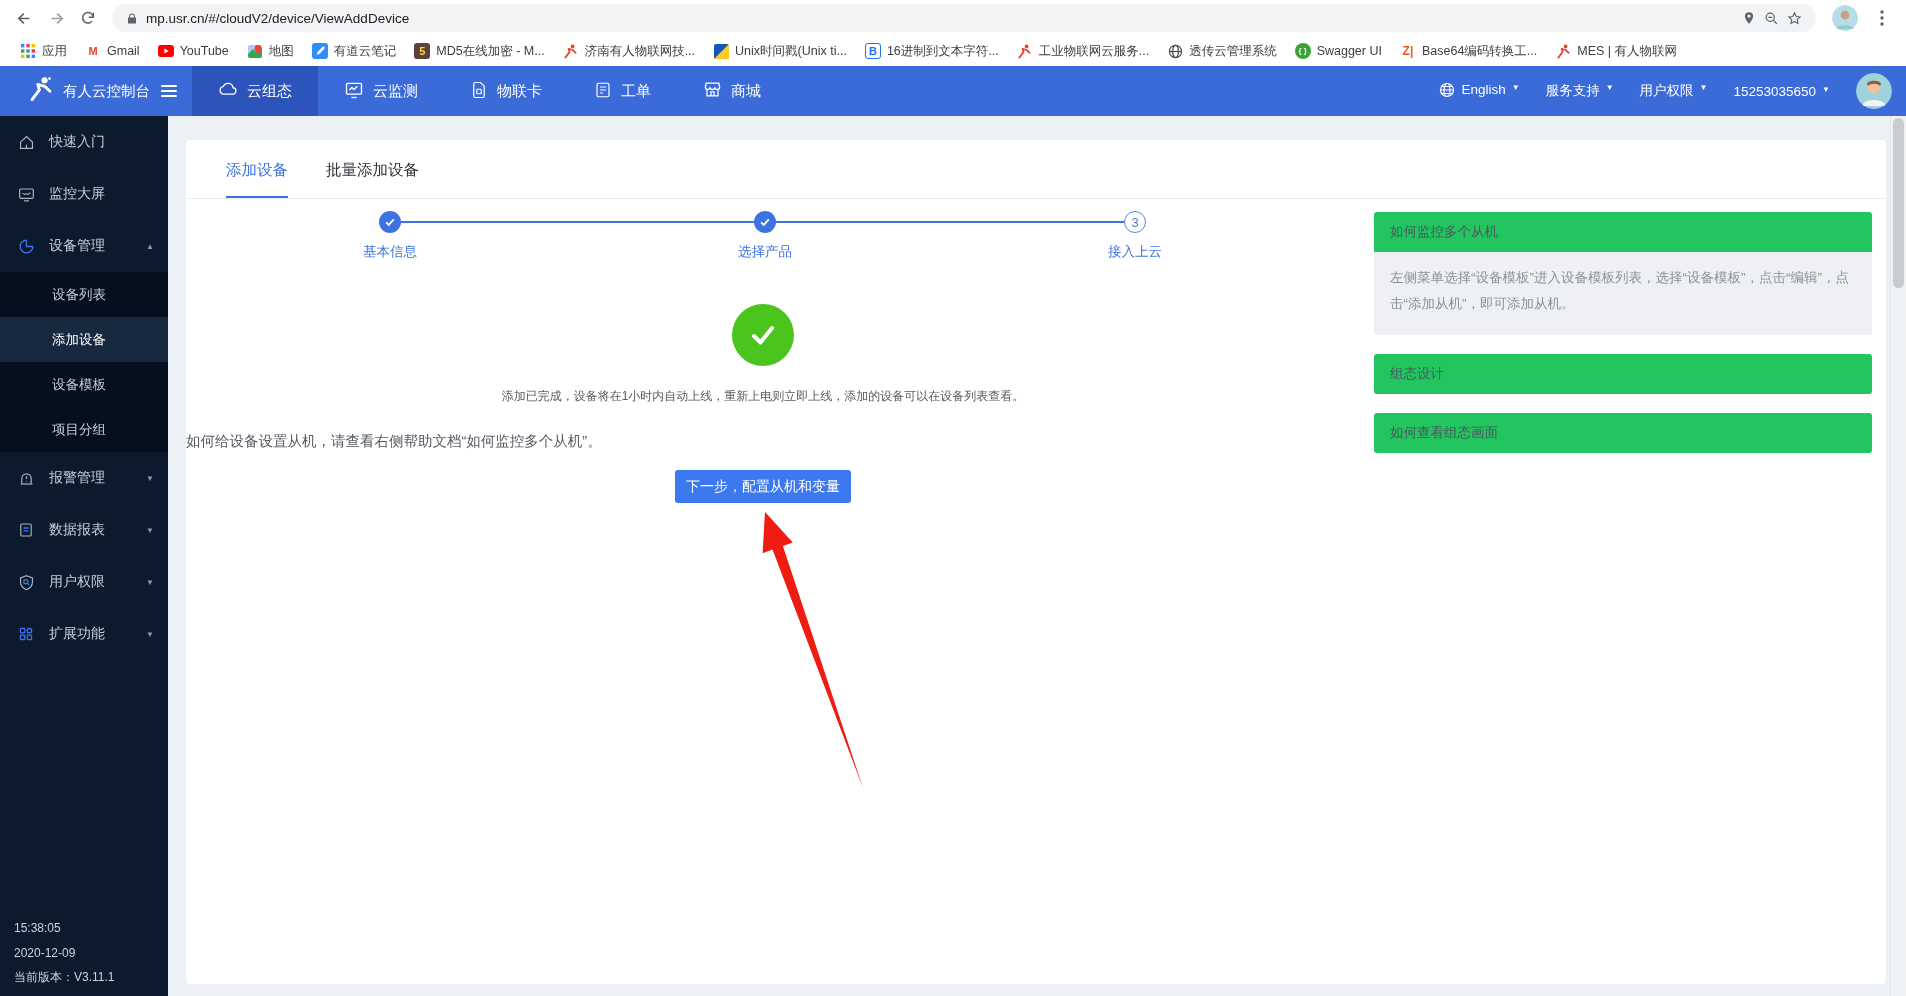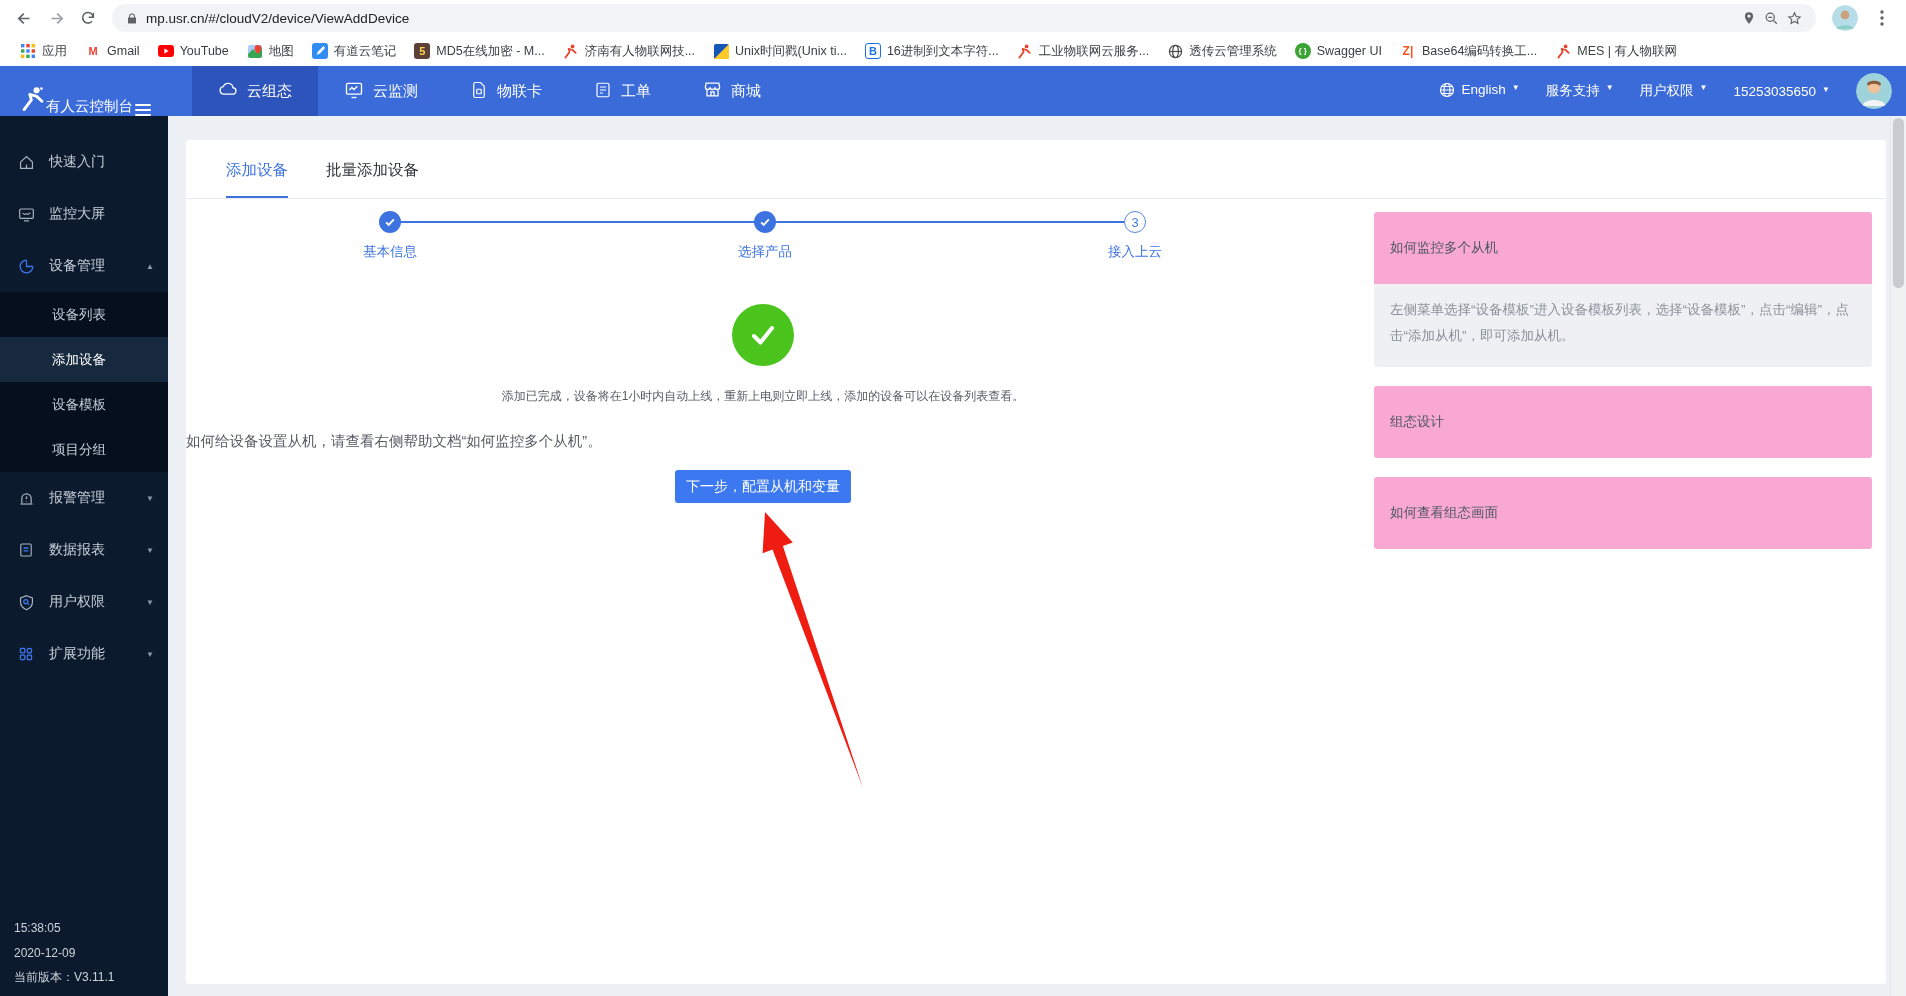--- a/index.html
+++ b/index.html
@@ -14,35 +14,35 @@
   .omnibox .spacer{flex:1}
   .omni-icon{color:#5f6368;display:flex;align-items:center}
   .chrome-avatar{width:26px;height:26px;border-radius:50%;overflow:hidden;flex:0 0 auto;margin:0 6px}
   .bookmarks-row{height:30px;display:flex;background:#fff;padding:0 12px;gap:2px}
   .bm{display:flex;align-items:center;gap:6px;font-size:12.5px;color:#3c4043;padding:3px 8px;border-radius:4px;white-space:nowrap}
   .fav{width:16px;height:16px;border-radius:3px;flex:0 0 auto;display:flex;align-items:center;justify-content:center;font-weight:bold;font-size:11px;line-height:16px;text-align:center}
   .fav svg{display:block}
 
   
   .topnav{height:50px;background:#3a6bd8;display:flex;align-items:stretch;color:#fff}
-  .brand{width:168px;display:flex;align-items:flex-end;padding:0 20px;flex:0 0 auto}
+  .brand{width:168px;display:flex;align-items:center;padding:0 28px;gap:9px;flex:0 0 auto}
   .brand-title{font-size:14.5px;white-space:nowrap}
   .burger{display:flex;flex-direction:column;gap:3px;margin-left:2px}
   .burger i{display:block;width:16px;height:2px;background:#fff;border-radius:1px}
   .nav-tabs{display:flex;align-items:stretch;margin-left:24px}
   .nav-tab{display:flex;align-items:center;gap:9px;padding:0 26px;font-size:15px;cursor:pointer}
   .nav-tab.active{background:#2c54ba}
   .nav-right{margin-left:auto;display:flex;align-items:center;gap:26px;padding-right:14px;font-size:13.5px}
   .nav-link{display:flex;align-items:flex-start;gap:6px;white-space:nowrap}
   .caret{font-size:8px;transform:translateY(1px)}
   .nav-avatar{width:36px;height:36px;border-radius:50%;overflow:hidden}
 
   
   .app{display:flex;height:880px}
-  .sidebar{width:168px;background:#0c1a2d;color:#c6cfd9;display:flex;flex-direction:column;padding-top:20px;position:relative;flex:0 0 auto}
+  .sidebar{width:168px;background:#0c1a2d;color:#c6cfd9;display:flex;flex-direction:column;padding-top:0;position:relative;flex:0 0 auto}
   .side-item{height:52px;display:flex;align-items:center;padding:0 14px 0 16px;gap:13px;font-size:14px;cursor:pointer;position:relative}
   .side-item .s-icon{width:20px;display:flex;justify-content:center;color:#a9b4c2}
   .side-item .s-icon.blue{color:#3d78f2}
   .side-item .arrow{margin-left:auto;font-size:8px;color:#8d99a7}
   .submenu{background:#050f1e}
   .sub-item{height:45px;display:flex;align-items:center;padding-left:52px;font-size:13.5px;cursor:pointer}
   .sub-item.active{background:#17293f;color:#fff}
   .side-footer{position:absolute;left:14px;bottom:6px;font-size:12px;color:#ccd4db;line-height:2.05}
 
   .content{flex:1;background:#edf0f4;padding:24px 4px 12px 18px;display:flex;min-width:0}
@@ -66,21 +66,21 @@
 
   
   .big-check{position:absolute;left:546px;top:164px;width:62px;height:62px;border-radius:50%;background:#4cc41e;display:flex;align-items:center;justify-content:center}
   .result-line1{position:absolute;left:0;top:248px;width:1154px;text-align:center;font-size:12px;color:#565b62}
   .result-line2{position:absolute;left:0;top:292px;width:1154px;text-align:left;font-size:14.5px;color:#565b62}
   .next-btn{position:absolute;left:489px;top:330px;width:176px;height:33px;background:#3c78f0;border:none;border-radius:3px;color:#fff;font-size:14px;cursor:pointer;font-family:inherit}
 
   
   .help{position:absolute;left:1188px;top:72px;width:498px;display:flex;flex-direction:column;gap:19px}
   .help-box{border-radius:3px;overflow:hidden}
-  .help-head{background:#f9a8d4;padding:27px 16px;font-size:13.5px;color:#4d5662;cursor:pointer}
+  .help-head{background:#22c55e;padding:11px 16px;font-size:13.5px;color:#4d5662;cursor:pointer}
   .help-body{background:#eef0f3;padding:13px 16px 17px;font-size:13.5px;color:#8b9199;line-height:1.95}
 
   
   .red-arrow{position:absolute;left:700px;top:490px;pointer-events:none;z-index:50}
 </style>
 </head>
 <body>
 
 <div class="chrome-row1">
   <span class="nav-btn">

